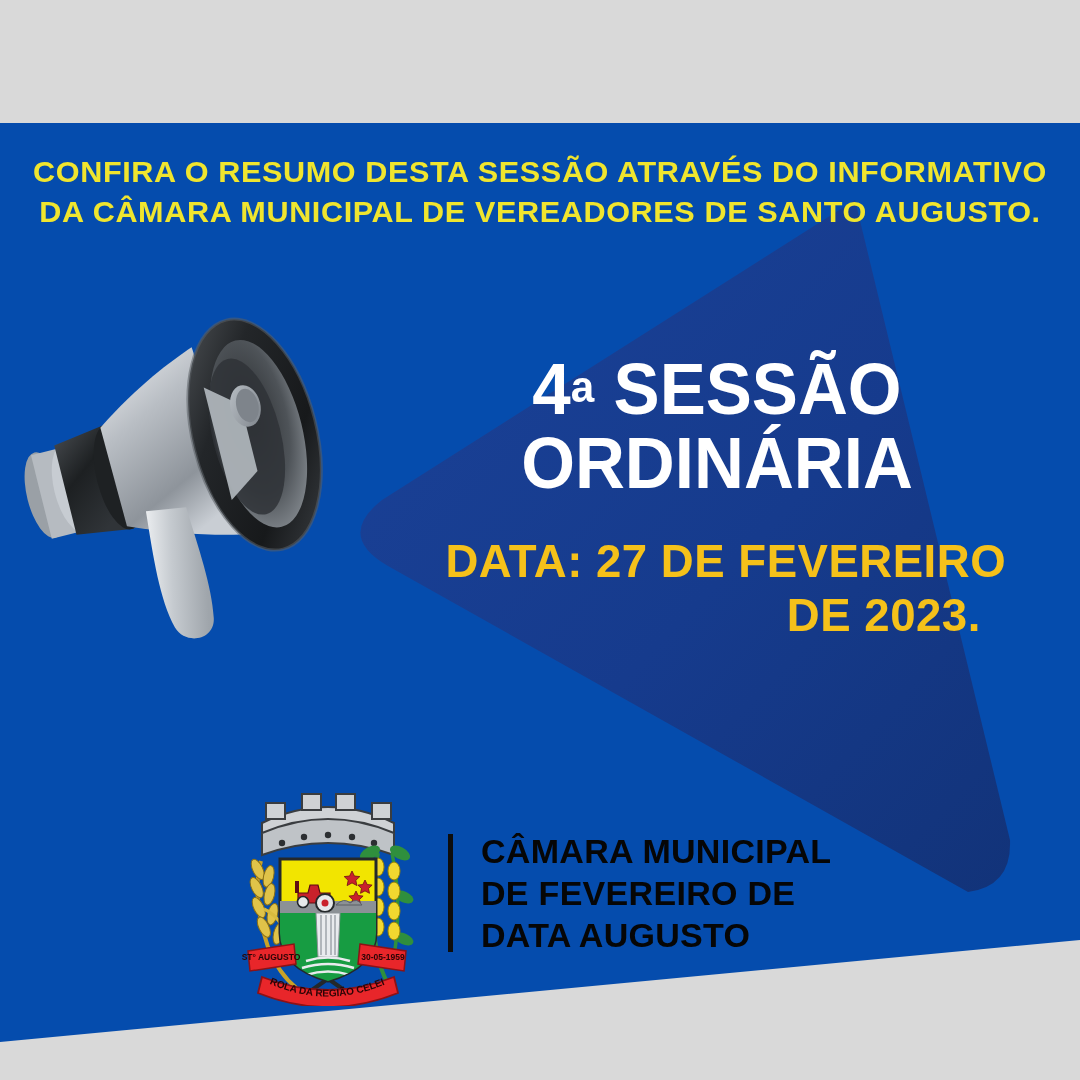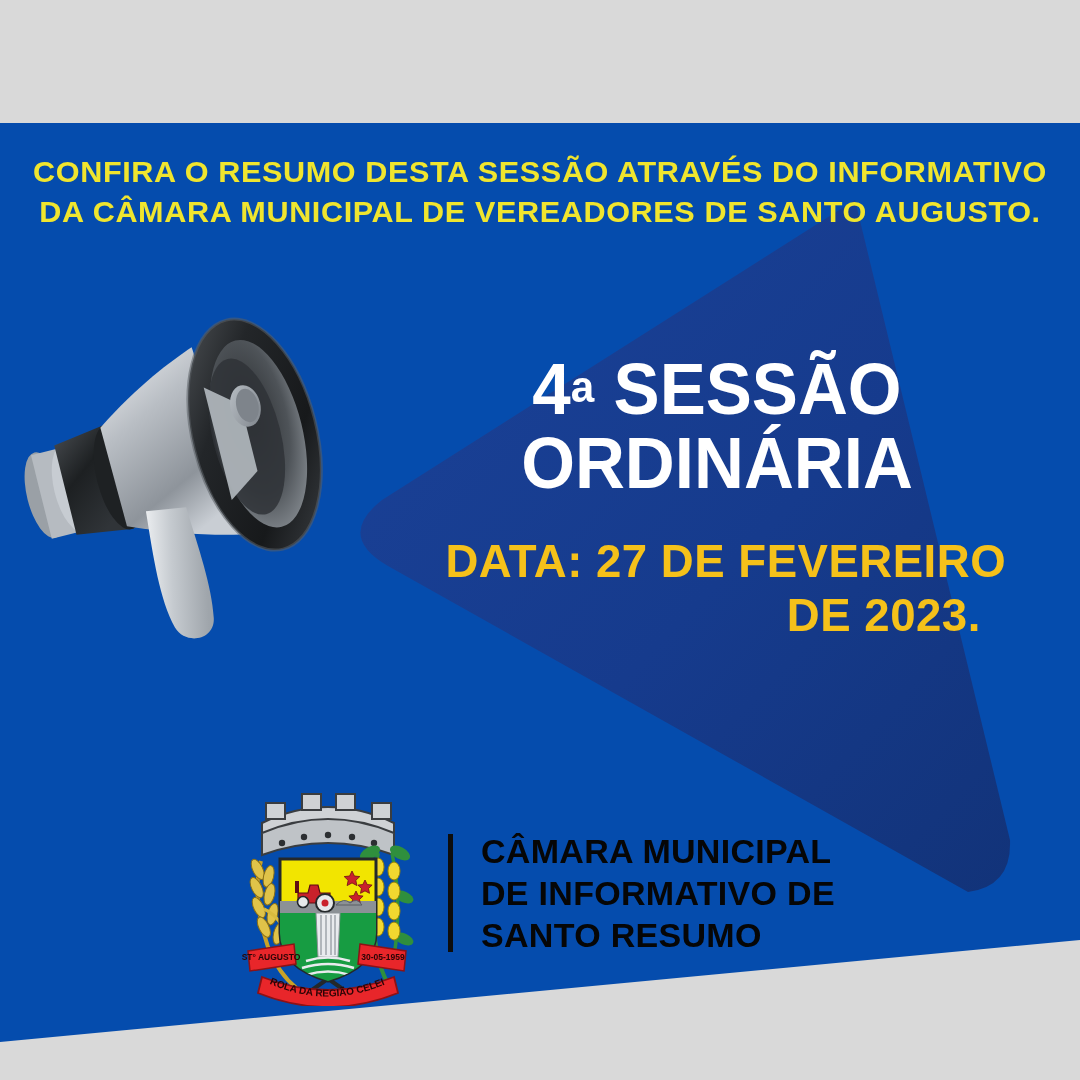--- a/index.html
+++ b/index.html
@@ -342,18 +342,18 @@
         <text font-family="'Liberation Sans',sans-serif" font-size="10" font-weight="bold" fill="#2a0406">
           <textPath href="#mottoArc" startOffset="50%" text-anchor="middle">PÉROLA DA REGIÃO CELEIRO</textPath>
         </text>
       </g>
     </svg>
 
     <div class="divider"></div>
 
     <div class="org-name">
       <div>CÂMARA MUNICIPAL</div>
-      <div>DE INFORMATIVO DE</div>
-      <div>SANTO RESUMO</div>
+      <div>DE FEVEREIRO DE</div>
+      <div>DATA AUGUSTO</div>
     </div>
   </div>
 
 </div>
 
 </body></html>

